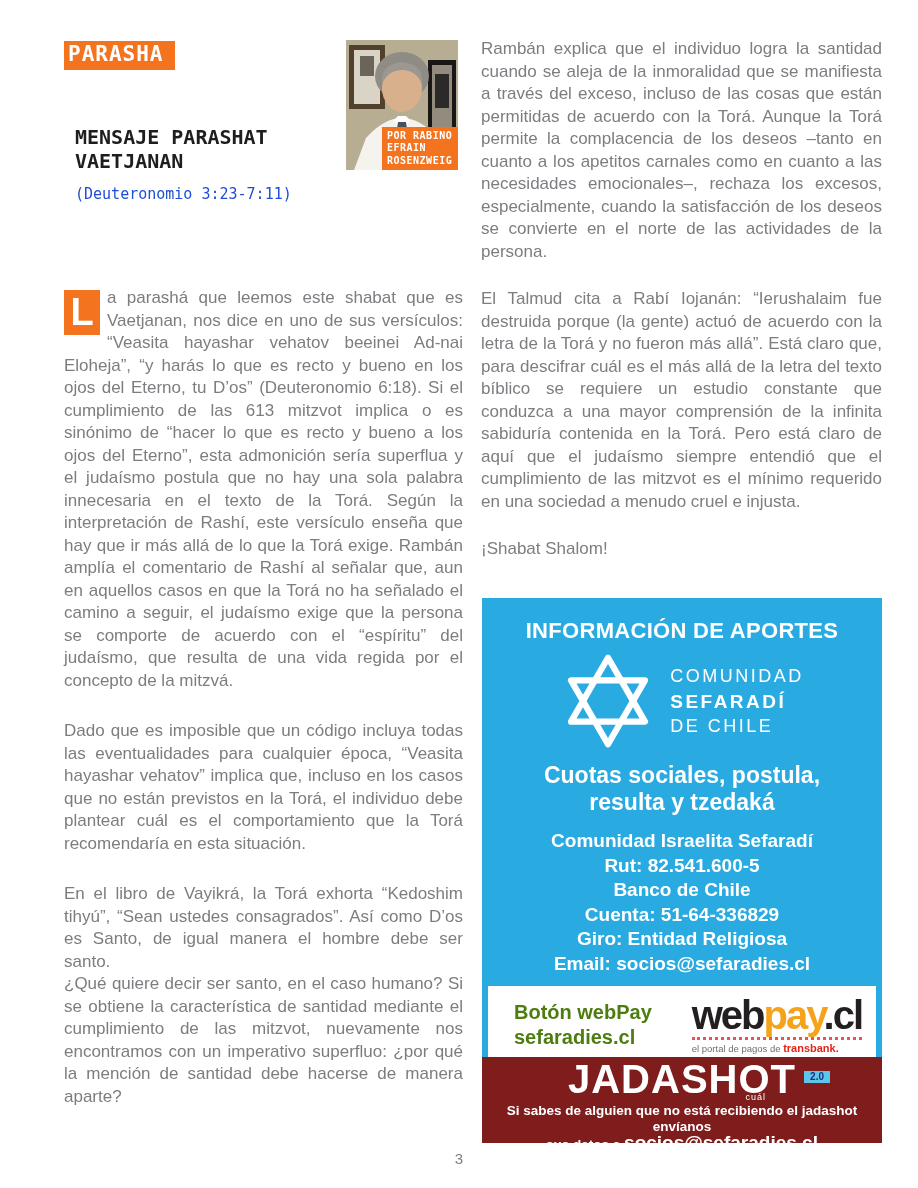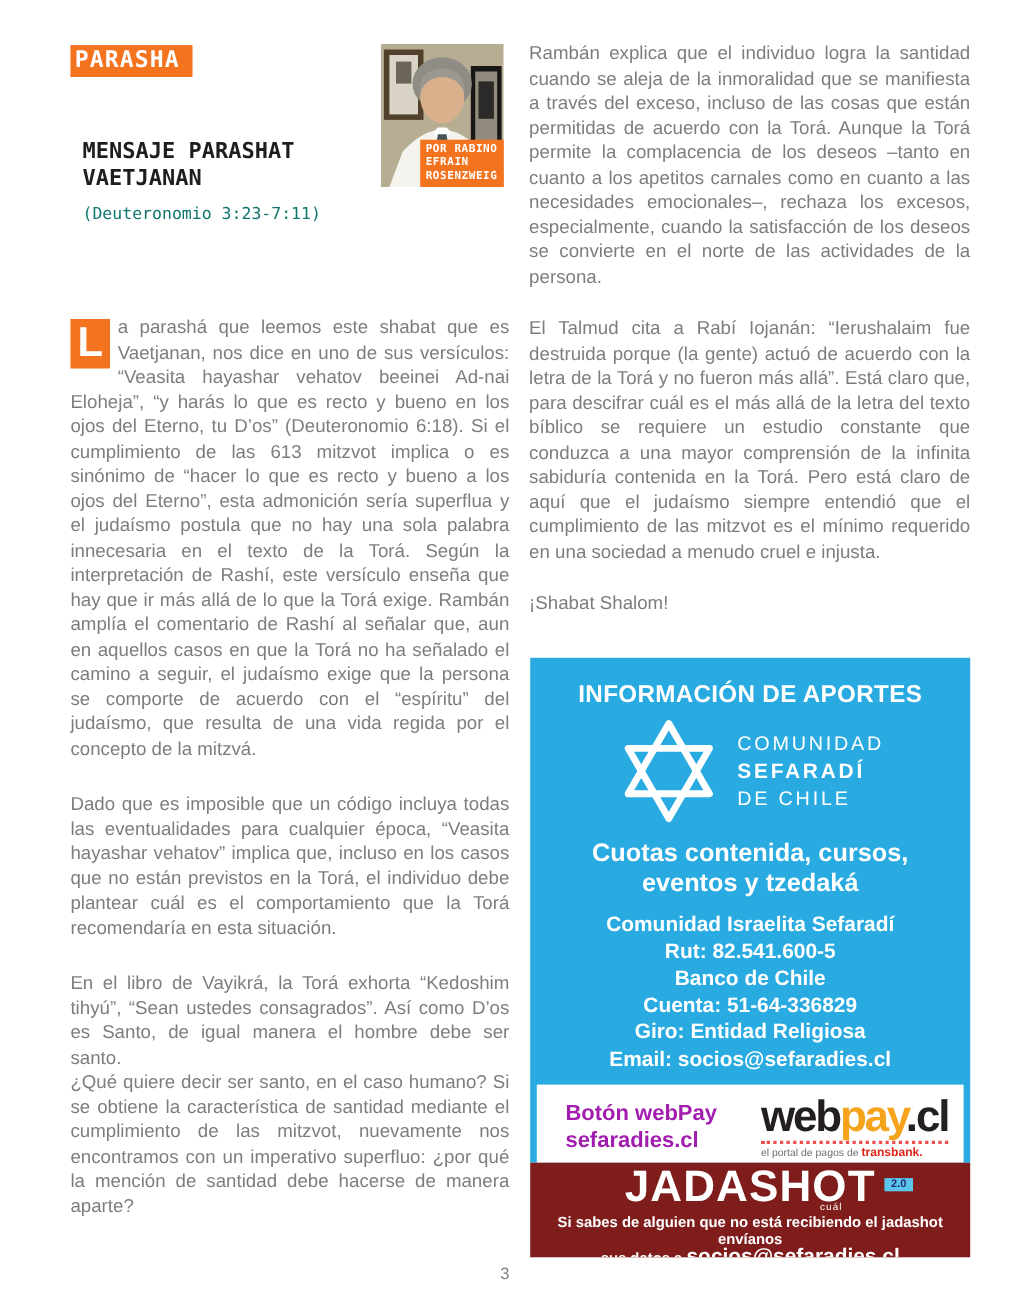--- a/index.html
+++ b/index.html
@@ -11,21 +11,21 @@
   .mono{font-family:"DejaVu Sans Mono","Liberation Mono",monospace;}
 
   
   .parasha-banner{
     position:absolute;left:64px;top:41px;
     background:#F4731F;color:#fff;font-weight:bold;font-size:21px;
     padding:2px 11px 4px 4px;letter-spacing:1px;line-height:1.1;
   }
   .headline{position:absolute;left:75px;top:125px;color:#1e1e1e;}
   .headline .t{font-size:20px;font-weight:bold;line-height:24px;letter-spacing:0px;}
-  .headline .s{font-size:15px;font-weight:normal;line-height:20px;margin-top:11px;color:#0f766e;}
+  .headline .s{font-size:15px;font-weight:normal;line-height:20px;margin-top:11px;color:#1d4ed8;}
 
   
   .photo{position:absolute;left:346px;top:40px;width:112px;height:130px;overflow:hidden;}
   .photo svg{display:block;}
   .photo-caption{
     position:absolute;left:0;bottom:0;width:103px;box-sizing:border-box;
     background:#F4731F;color:#fff;padding:3px 0 3px 5px;
     font-weight:bold;font-size:10px;line-height:12.5px;letter-spacing:0.5px;margin-left:36px;
   }
 
@@ -54,21 +54,21 @@
   .logo-text .l1,.logo-text .l3{font-size:18px;letter-spacing:2.5px;font-weight:normal;}
   .logo-text .l2{font-size:19px;letter-spacing:2.5px;font-weight:bold;}
   .tagline{margin-top:13px;font-size:23px;font-weight:bold;line-height:27px;}
   .donation-details{margin-top:13px;font-size:19px;font-weight:bold;line-height:24.5px;}
 
   
   .webpay-strip{
     margin:10px 6px 0 6px;background:#ffffff;height:78px;
     display:flex;align-items:center;text-align:left;
   }
-  .webpay-left{padding-left:26px;color:#a21caf;font-size:20px;font-weight:bold;line-height:25px;}
+  .webpay-left{padding-left:26px;color:#4d7c0f;font-size:20px;font-weight:bold;line-height:25px;}
   .webpay-right{margin-left:auto;padding-right:14px;}
   .webpay-logo{font-size:40px;font-weight:bold;letter-spacing:-2px;line-height:38px;color:#231F20;white-space:nowrap;}
   .webpay-logo .pay{color:#F6A31C;}
   .webpay-dots{border-top:3px dotted #ED5153;margin:3px 0 2px 0;}
   .webpay-tagline{text-align:left;font-size:9.5px;color:#6d6e71;}
   .webpay-tagline b{color:#E2231A;font-size:11px;}
 
   
   .jadashot{
     background:#7f1d1d;height:86px;color:#fff;text-align:center;overflow:hidden;
@@ -146,22 +146,22 @@
         </g>
       </svg>
       <div class="logo-text">
         <div class="l1">COMUNIDAD</div>
         <div class="l2">SEFARADÍ</div>
         <div class="l3">DE CHILE</div>
       </div>
     </div>
 
     <div class="tagline">
-      <div>Cuotas contenida, cursos,</div>
-      <div>eventos y tzedaká</div>
+      <div>Cuotas sociales, postula,</div>
+      <div>resulta y tzedaká</div>
     </div>
 
     <div class="donation-details">
       <div>Comunidad Israelita Sefaradí</div>
       <div>Rut: 82.541.600-5</div>
       <div>Banco de Chile</div>
       <div>Cuenta: 51-64-336829</div>
       <div>Giro: Entidad Religiosa</div>
       <div>Email: socios@sefaradies.cl</div>
     </div>

